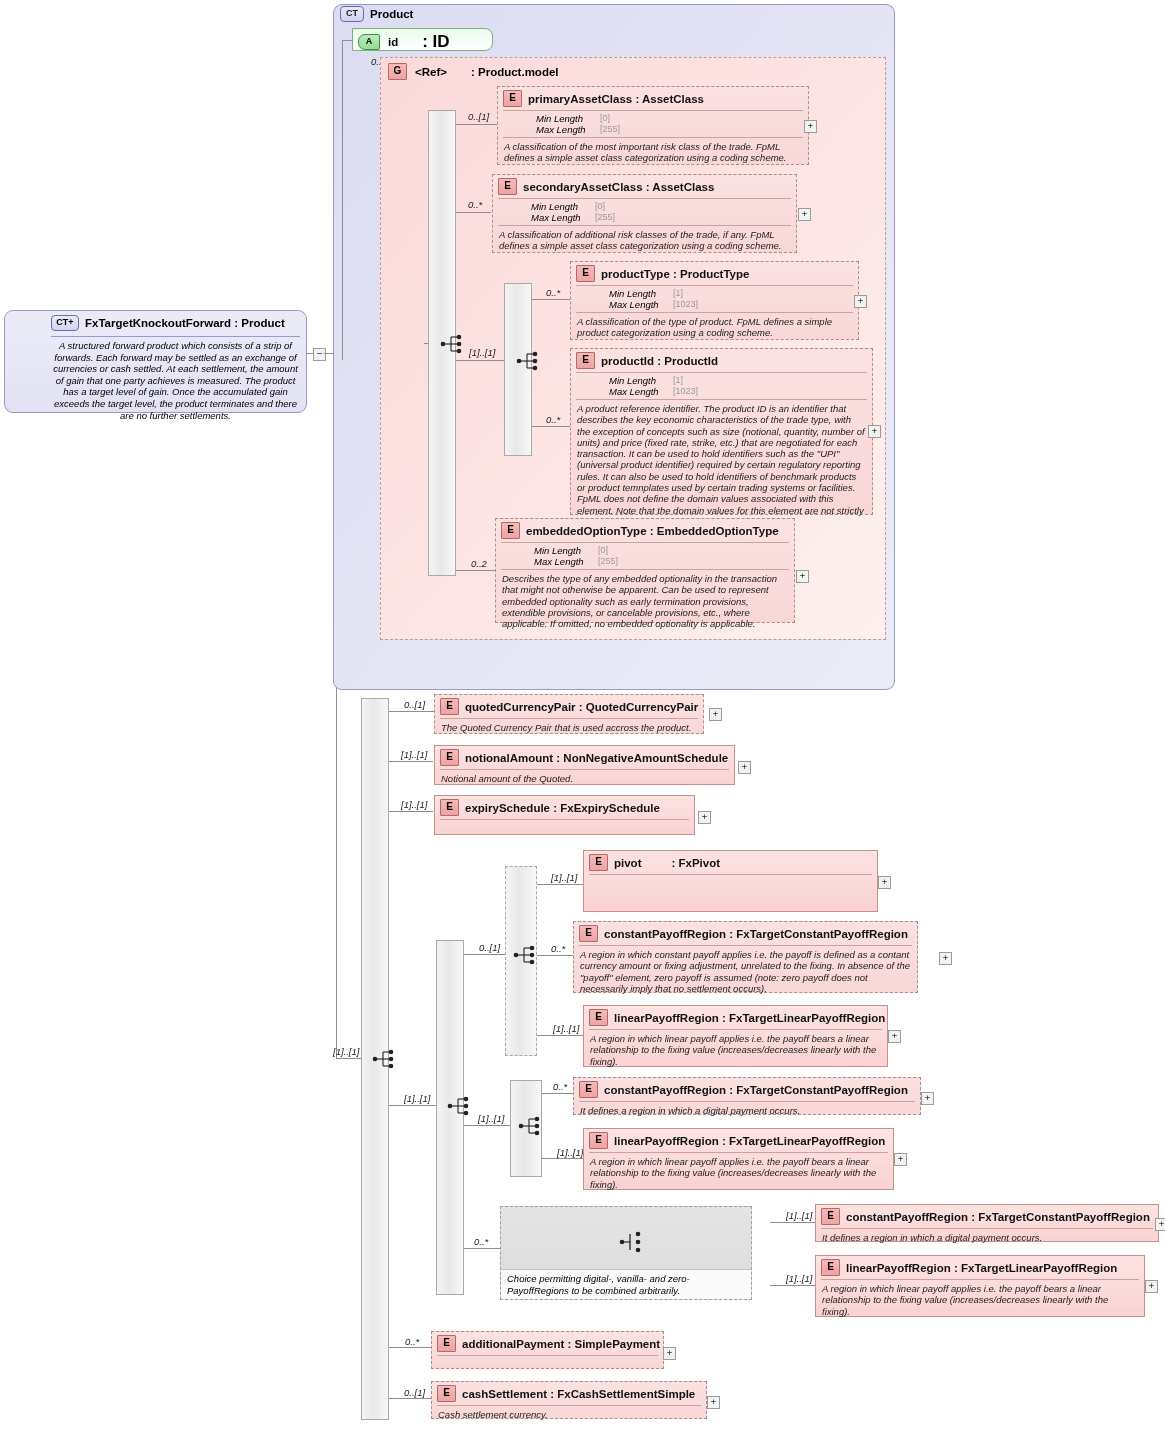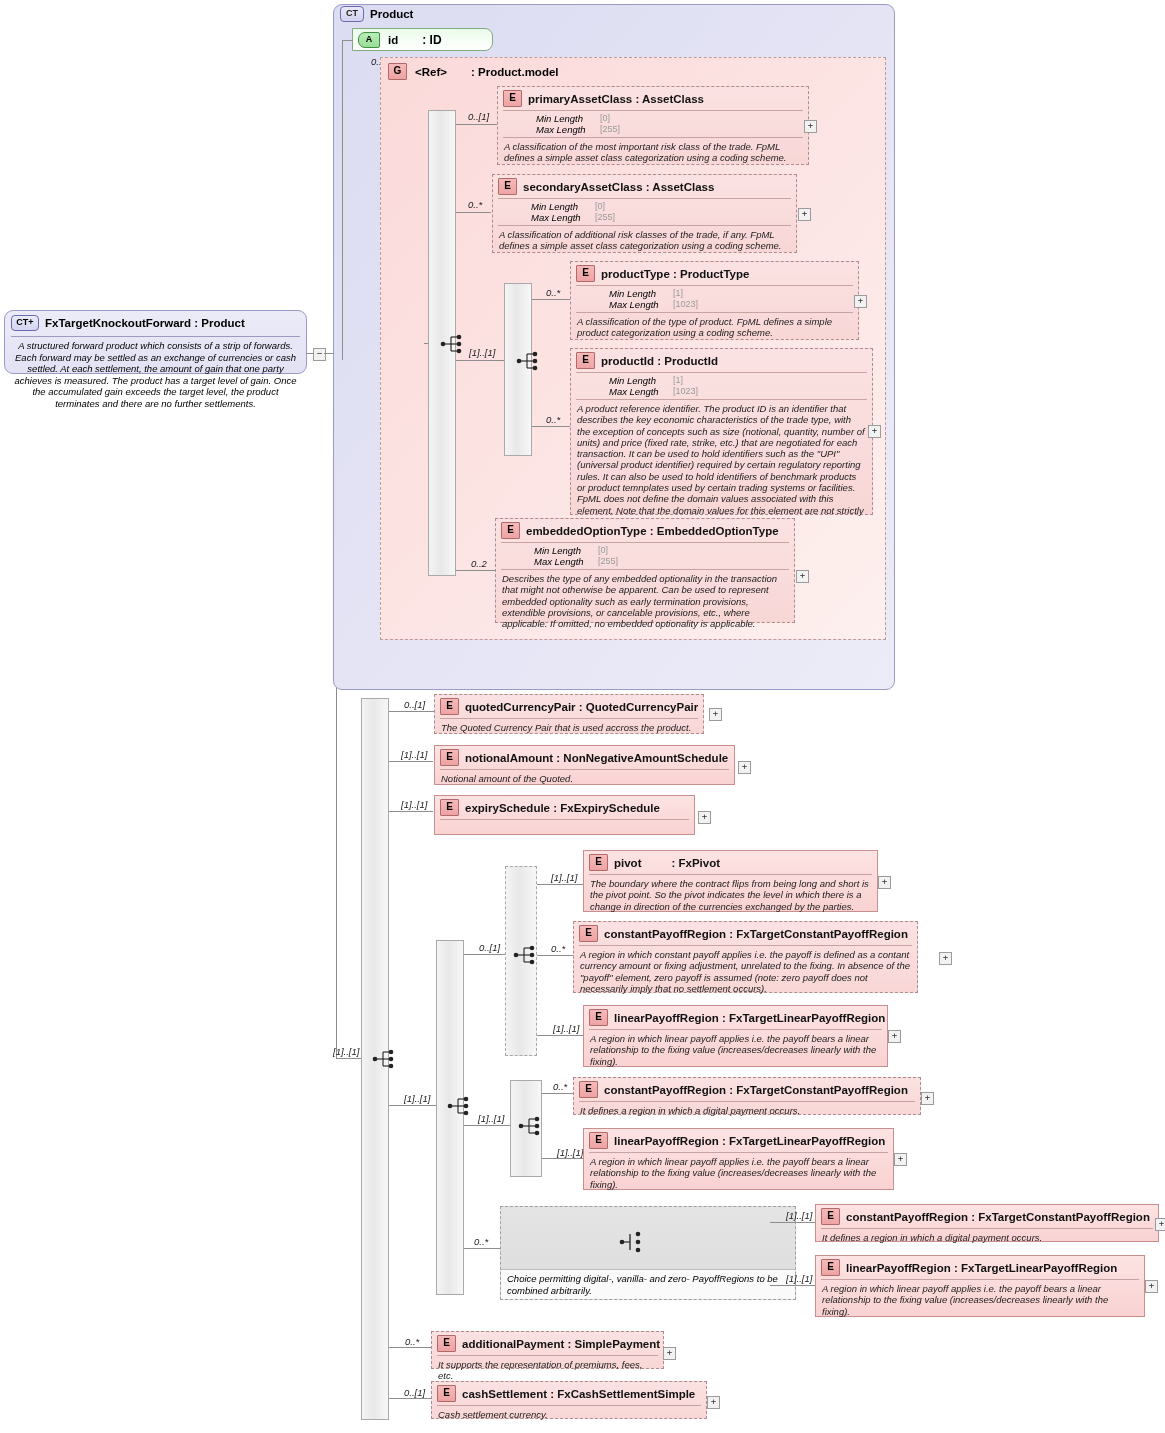--- a/index.html
+++ b/index.html
@@ -86,21 +86,21 @@
   .abs-row{position:absolute;box-sizing:border-box;}
   .abs-row .r1{display:flex;border-top:1px solid #9a9ac4;border-bottom:1px solid #9a9ac4;
       padding:2px 4px;font-size:9.5px;}
   .abs-row .r1 .k{font-style:italic;width:52px;}
   .abs-row .r1 .v{font-weight:bold;font-size:9px;}
   .abs-row .r2{padding:3px 4px;font-style:italic;font-size:9.5px;}
 </style>
 </head>
 <body>
 
-<div class="rootbox" style="left:4px;top:310px;width:303px;height:64px;">
+<div class="rootbox" style="left:4px;top:310px;width:303px;height:103px;padding-left:40px;">
   <div class="hdr">
     <div class="badge">CT+</div>
     <div class="nm">FxTargetKnockoutForward : Product</div>
   </div>
   <div class="sep"></div>
   <div class="doc">A structured forward product which consists of a strip of forwards. Each forward may be settled as an exchange of currencies or cash settled. At each settlement, the amount of gain that one party achieves is measured. The product has a target level of gain. Once the accumulated gain exceeds the target level, the product terminates and there are no further settlements.</div>
 </div>
 <div class="pm" style="left:313px;top:348px;">−</div>
 <div class="ln h" style="left:307px;top:353px;width:7px;"></div>
 <div class="ln h" style="left:324px;top:353px;width:12px;"></div>
@@ -114,21 +114,21 @@
 <div class="ct-outer" style="left:333px;top:4px;width:562px;height:686px;"></div>
 <div class="ct-label" style="left:340px;top:6px;">
   <div class="ct-badge">CT</div>
   <div style="font-weight:bold;font-size:11.5px;margin-left:6px;">Product</div>
 </div>
 
 <div class="attr-box" style="left:352px;top:28px;width:141px;height:23px;">
   <div style="display:flex;align-items:center;padding:3px 5px;">
     <div class="attr-badge">A</div>
     <div style="font-weight:bold;font-size:11.5px;margin-left:8px;">id</div>
-    <div style="font-weight:bold;font-size:12px;margin-left:24px;">: ID</div>
+    <div style="font-weight:bold;font-size:17px;margin-left:24px;">: ID</div>
   </div>
 </div>
 <div class="ln v" style="left:342px;top:40px;height:320px;"></div>
 <div class="ln h" style="left:342px;top:40px;width:11px;"></div>
 <div class="card" style="left:371px;top:56px;">0..[1]</div>
 
 <div class="grp-box" style="left:380px;top:57px;width:506px;height:583px;"></div>
 <div style="position:absolute;left:388px;top:63px;display:flex;align-items:center;">
   <div class="g-badge">G</div>
   <div style="font-weight:bold;font-size:11.5px;margin-left:8px;">&lt;Ref&gt;</div>
@@ -389,21 +389,20 @@
 <div class="ln h" style="left:537px;top:1035px;width:46px;"></div>
 <div class="card" style="left:553px;top:1023px;">[1]..[1]</div>
 
 <div class="ebox solid" style="left:583px;top:850px;width:295px;height:62px;">
   <div class="hdr">
     <div class="badge">E</div>
     <div class="nm">pivot</div>
     <div class="nm" style="margin-left:30px;">: FxPivot</div>
   </div>
   <div class="sep"></div>
-  <div class="doc">The boundary where the contract flips from being long and short is the pivot point. So the pivot indicates the level in which there is a change in direction of the currencies exchanged by the parties.</div>
 </div>
 <div class="pm" style="left:878px;top:876px;">+</div>
 
 <div class="ebox dash" style="left:573px;top:921px;width:345px;height:72px;">
   <div class="hdr">
     <div class="badge">E</div>
     <div class="nm">constantPayoffRegion : FxTargetConstantPayoffRegion</div>
   </div>
   <div class="sep"></div>
   <div class="doc">A region in which constant payoff applies i.e. the payoff is defined as a contant currency amount or fixing adjustment, unrelated to the fixing. In absence of the "payoff" element, zero payoff is assumed (note: zero payoff does not necessarily imply that no settlement occurs).</div>
@@ -451,21 +450,21 @@
 <div class="ebox solid" style="left:583px;top:1128px;width:311px;height:62px;">
   <div class="hdr">
     <div class="badge">E</div>
     <div class="nm">linearPayoffRegion : FxTargetLinearPayoffRegion</div>
   </div>
   <div class="sep"></div>
   <div class="doc">A region in which linear payoff applies i.e. the payoff bears a linear relationship to the fixing value (increases/decreases linearly with the fixing).</div>
 </div>
 <div class="pm" style="left:894px;top:1153px;">+</div>
 
-<div class="greybox" style="left:500px;top:1206px;width:296px;height:94px;">
+<div class="greybox" style="left:500px;top:1206px;width:252px;height:94px;">
   <svg class="abs" style="left:118px;top:22px;" width="26" height="26" viewBox="0 0 26 26">
     <circle cx="3" cy="13" r="2.3" fill="#222"></circle>
     <line x1="5" y1="13" x2="11" y2="13" stroke="#222" stroke-width="1.1"></line>
     <line x1="11" y1="5" x2="11" y2="21" stroke="#222" stroke-width="1.3"></line>
     <circle cx="19" cy="5" r="2.3" fill="#222"></circle>
     <circle cx="19" cy="13" r="2.3" fill="#222"></circle>
     <circle cx="19" cy="21" r="2.3" fill="#222"></circle>
   </svg>
   <div class="doc">Choice permitting digital-, vanilla- and zero- PayoffRegions to be combined arbitrarily.</div>
 </div>
@@ -493,21 +492,20 @@
   <div class="doc">A region in which linear payoff applies i.e. the payoff bears a linear relationship to the fixing value (increases/decreases linearly with the fixing).</div>
 </div>
 <div class="pm" style="left:1145px;top:1280px;">+</div>
 
 <div class="ebox dash" style="left:431px;top:1331px;width:233px;height:38px;">
   <div class="hdr">
     <div class="badge">E</div>
     <div class="nm">additionalPayment : SimplePayment</div>
   </div>
   <div class="sep"></div>
-  <div class="doc">It supports the representation of premiums, fees, etc.</div>
 </div>
 <div class="pm" style="left:663px;top:1347px;">+</div>
 
 <div class="ebox dash" style="left:431px;top:1381px;width:276px;height:38px;">
   <div class="hdr">
     <div class="badge">E</div>
     <div class="nm">cashSettlement : FxCashSettlementSimple</div>
   </div>
   <div class="sep"></div>
   <div class="doc">Cash settlement currency.</div>

